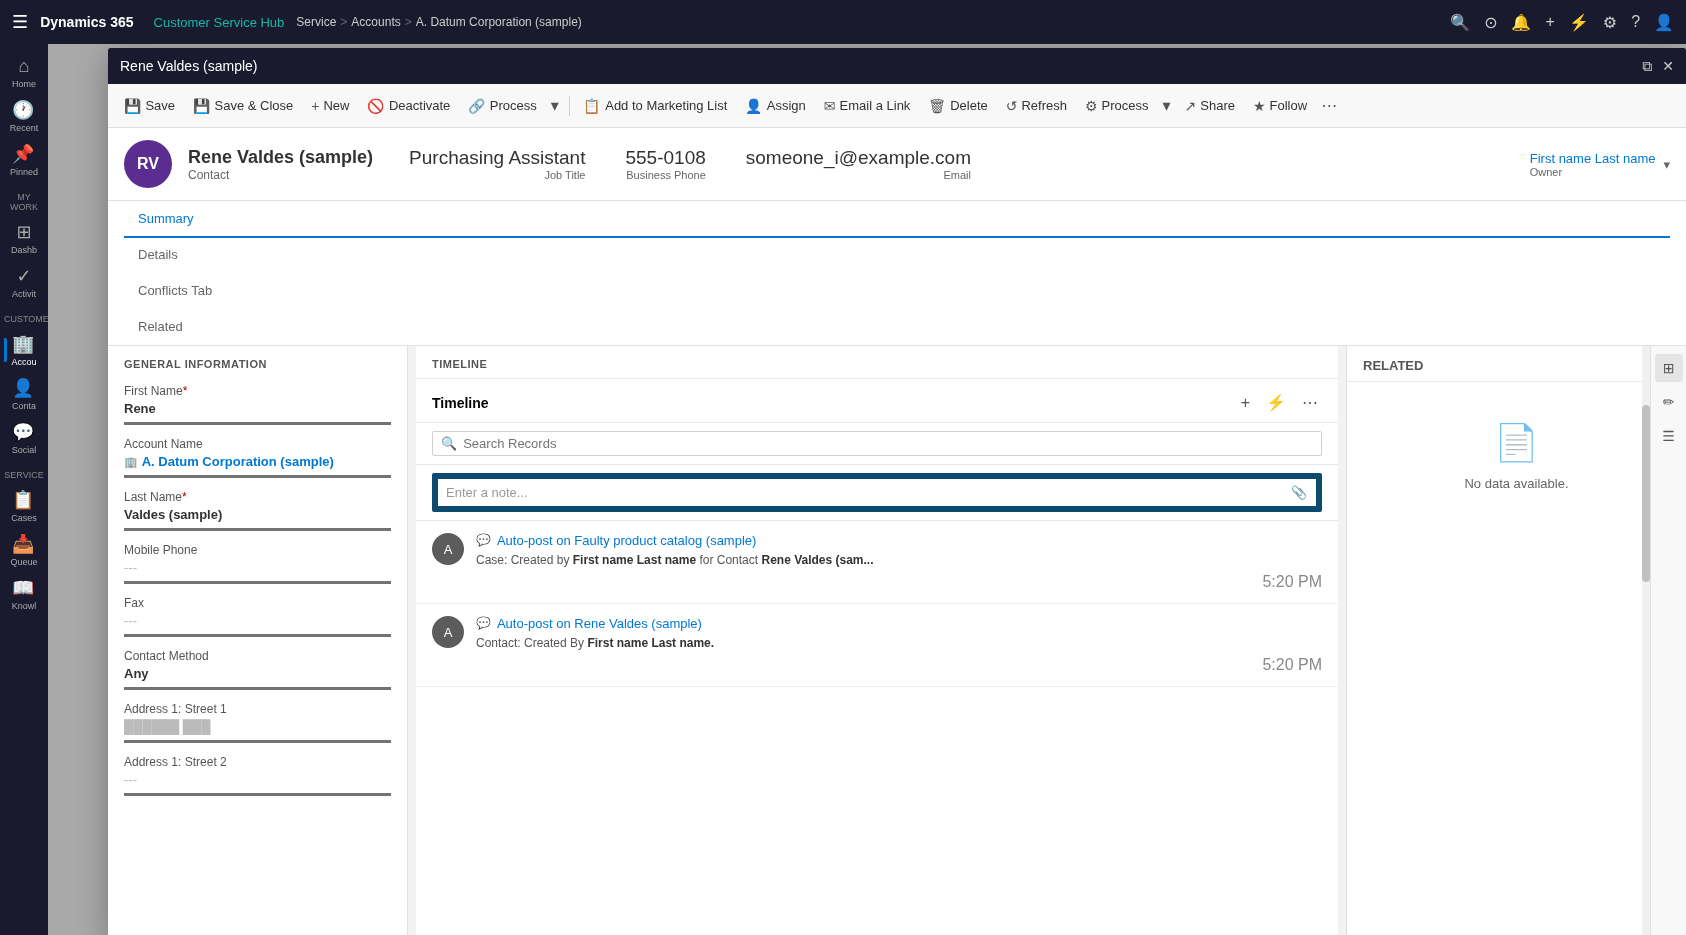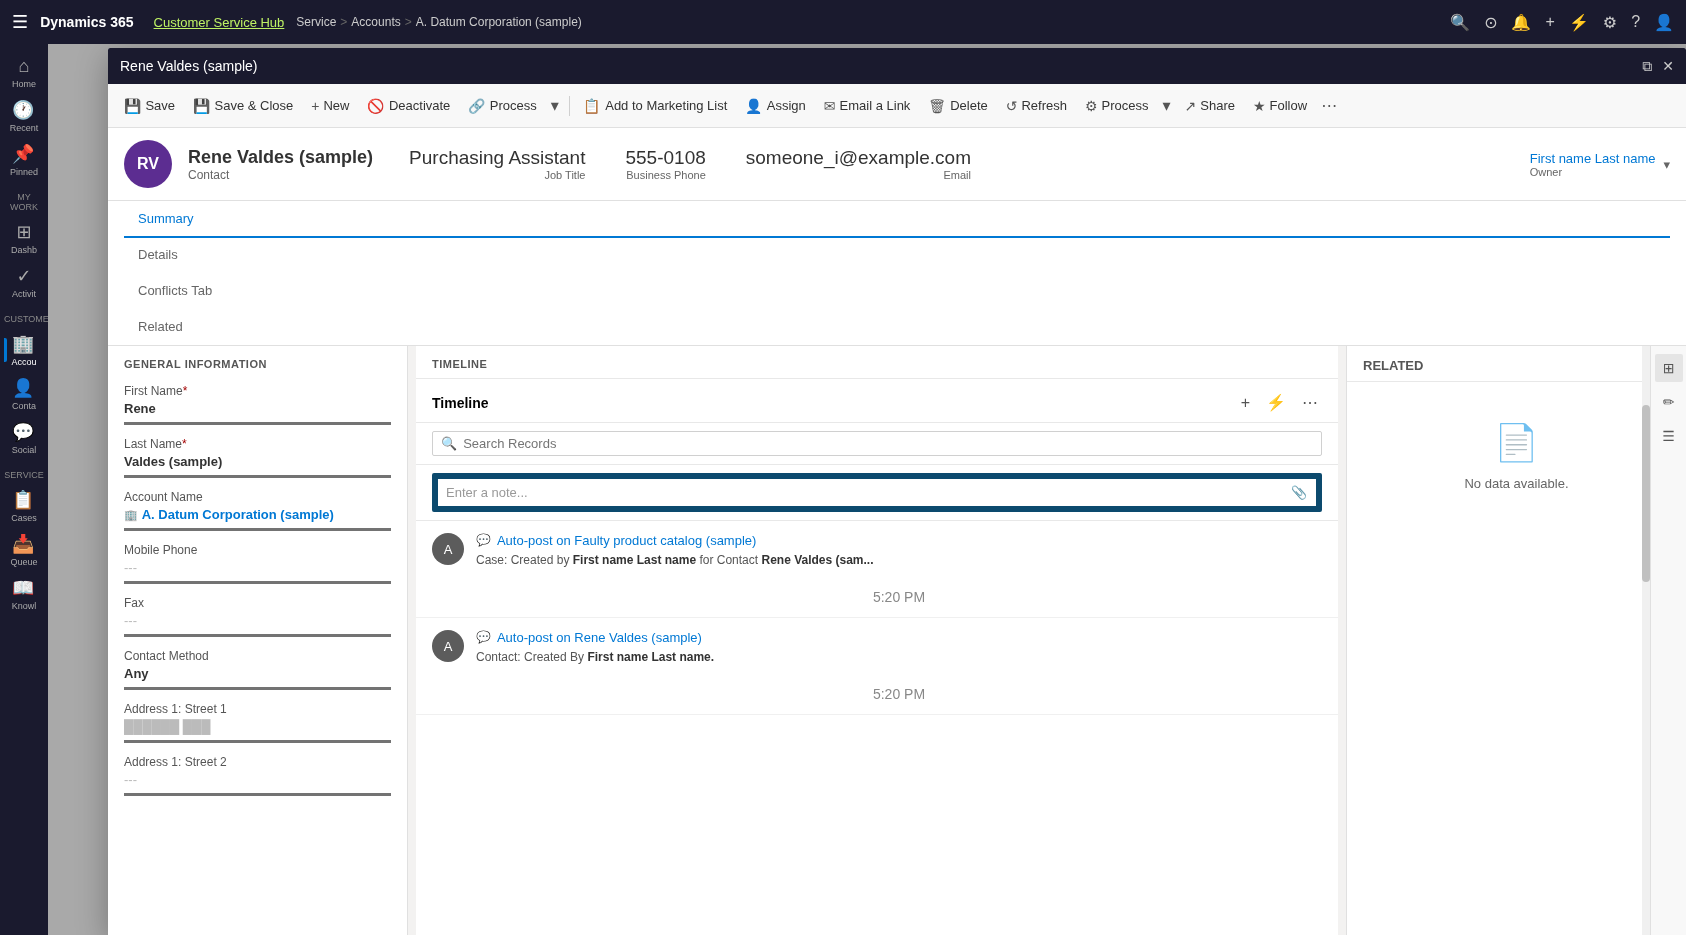--- a/index.html
+++ b/index.html
@@ -10,21 +10,21 @@
       background: #1a1a2e;
       color: #fff;
       height: 44px;
       display: flex;
       align-items: center;
       padding: 0 12px;
       gap: 12px;
     }
     .top-nav .hamburger { font-size: 18px; cursor: pointer; }
     .top-nav .brand { font-size: 14px; font-weight: 600; color: #fff; }
-    .top-nav .app-name { font-size: 13px; color: #bef264; margin-left: 8px; text-decoration: underline; }
+    .top-nav .app-name { font-size: 13px; color: #14b8a6; margin-left: 8px; }
     .top-nav .breadcrumb { display: flex; align-items: center; gap: 4px; font-size: 12px; color: #aaa; }
     .top-nav .breadcrumb span { color: #ccc; }
     .top-nav .breadcrumb .sep { color: #666; }
     .top-nav .spacer { flex: 1; }
     .top-nav .nav-icons { display: flex; gap: 14px; align-items: center; color: #ccc; font-size: 16px; }
     .top-nav .nav-icons span { cursor: pointer; }
 
     
     .layout { display: flex; height: calc(100vh - 44px); position: relative; }
     .sidebar {
@@ -330,21 +330,21 @@
       justify-content: center;
       font-size: 13px;
       flex-shrink: 0;
     }
     .timeline-content { flex: 1; }
     .timeline-content .tl-title-row { display: flex; align-items: flex-start; gap: 6px; margin-bottom: 3px; }
     .timeline-content .tl-icon { font-size: 12px; color: #666; }
     .timeline-content .tl-text { font-size: 13px; color: #0078d4; font-weight: 500; }
     .timeline-content .tl-body { font-size: 12px; color: #555; line-height: 1.5; }
     .timeline-content .tl-body strong { color: #333; }
-    .timeline-content .tl-time { font-size: 14px; color: #888; text-align: center; margin-top: 20px; }
+    .timeline-content .tl-time { font-size: 16px; color: #888; text-align: right; margin-top: 4px; }
 
     
     .panel-right {
       width: 340px;
       background: #fff;
       border-left: 1px solid #e0e0e0;
       flex-shrink: 0;
       position: relative;
       display: flex;
       flex-direction: column;
@@ -614,28 +614,28 @@
       <div class="modal-body">
 
         <div class="panel-left">
           <div class="panel-section-title">GENERAL INFORMATION</div>
 
           <div class="form-field">
             <div class="field-label">First Name<span class="required">*</span></div>
             <div class="field-value">Rene</div>
           </div>
           <div class="form-field">
-            <div class="field-label">Last Name<span class="required">*</span></div>
-            <div class="field-value">Valdes (sample)</div>
-          </div>
-          <div class="form-field">
             <div class="field-label">Account Name</div>
             <div class="field-value link">
               <span class="account-icon">🏢</span>A. Datum Corporation (sample)
             </div>
+          </div>
+          <div class="form-field">
+            <div class="field-label">Last Name<span class="required">*</span></div>
+            <div class="field-value">Valdes (sample)</div>
           </div>
           <div class="form-field">
             <div class="field-label">Mobile Phone</div>
             <div class="field-value empty">---</div>
           </div>
           <div class="form-field">
             <div class="field-label">Fax</div>
             <div class="field-value empty">---</div>
           </div>
           <div class="form-field">

